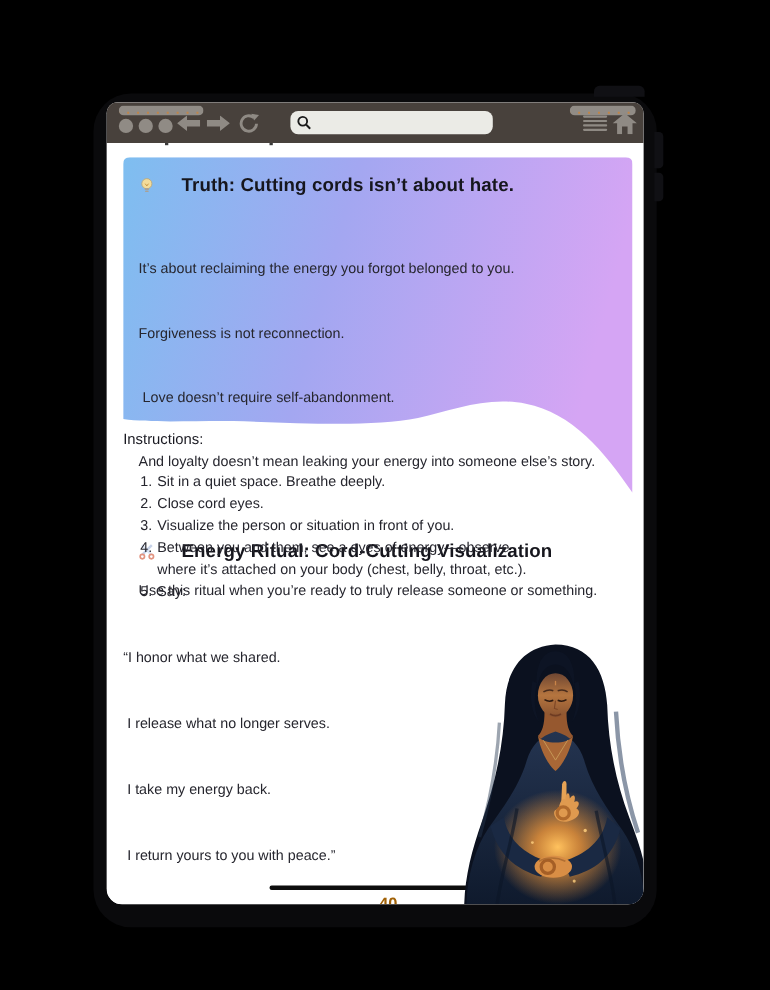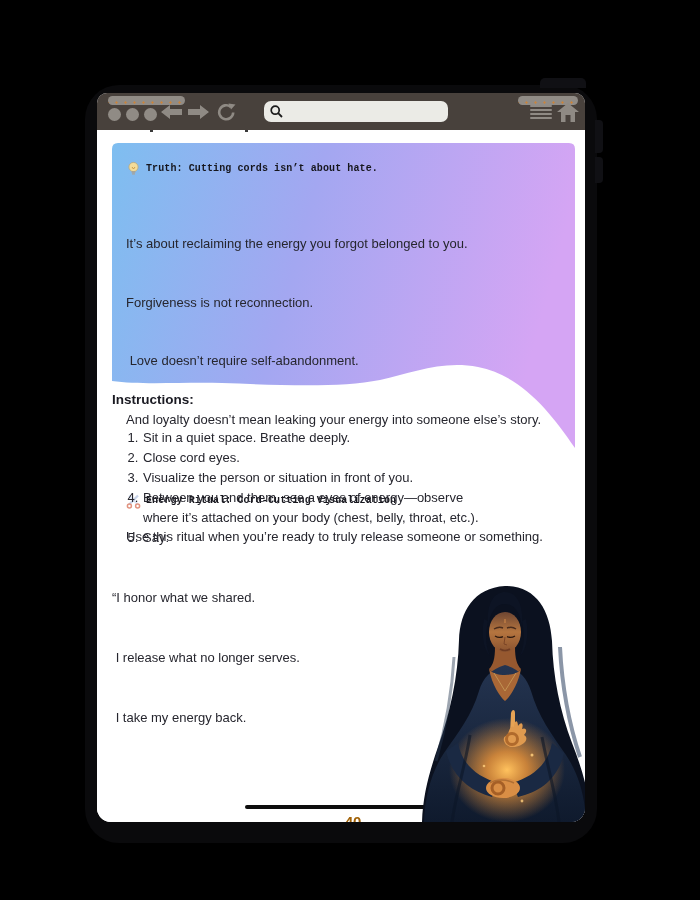--- a/index.html
+++ b/index.html
@@ -39,28 +39,28 @@
 
   
   .content { position:absolute; left:0; top:37px; width:488px; height:692px;
     background:#fff; overflow:hidden; color:#26262e; font-size:13px; line-height:19.5px; }
   .remnant { position:absolute; top:0; width:3px; height:2px; background:#3a3a3a; }
 
   .blob { position:absolute; left:15px; top:13px; width:463px; height:312px; z-index:1; }
   .blob svg { display:block; width:463px; height:312px; }
   .hero { position:absolute; left:15px; top:13px; width:463px; z-index:2;
     padding:17px 18px 0 14px; }
-  .hero h1,.hero h2 { font-size:10px; line-height:18px; color:#16161d;
-    display:flex; align-items:center; gap:5px; letter-spacing:.1px;font-family:Liberation Mono, monospace; }
+  .hero h1,.hero h2 { font-size:17px; line-height:18px; color:#16161d;
+    display:flex; align-items:center; gap:24px; letter-spacing:.1px; }
   .hero h2 { margin-top:24px; }
   .hero .para { margin-top:17px; max-width:428px; white-space:pre-wrap; }
   .ic { flex:0 0 auto; display:inline-flex; }
 
   .body-col { position:absolute; left:15px; top:260px; width:445px; z-index:2; }
-  .ins-label { font-weight:bold; font-size:13.5px; color:#1a1a22; line-height:20px; }
+  .ins-label { font-weight:normal; font-size:13.5px; color:#1a1a22; line-height:20px; }
   ol.steps { margin-top:18px; padding-left:30px; max-width:390px; line-height:20px; }
   ol.steps li { padding-left:1px; max-width:360px; }
   .mantra { margin-top:0; line-height:20px; white-space:pre-wrap; }
 
   .rule { position:absolute; left:148px; top:675px; width:192px; height:4px;
     background:#0d0d0d; border-radius:2px; z-index:3; }
   .pagenum { position:absolute; left:230px; top:682px; width:52px; text-align:center;
     font-weight:bold; font-size:15px; color:#a16207; z-index:3; }
 
   .woman { position:absolute; left:313px; top:455px; width:190px; height:237px; z-index:4; }
@@ -173,20 +173,21 @@
           <li>Sit in a quiet space. Breathe deeply.</li>
           <li>Close cord eyes.</li>
           <li>Visualize the person or situation in front of you.</li>
           <li>Between you and them, see a eyes of energy—observe where it’s attached on your body (chest, belly, throat, etc.).</li>
           <li>Say:</li>
         </ol>
         <div class="mantra">
           <div>“I honor what we shared.</div>
           <div> I release what no longer serves.</div>
           <div> I take my energy back.</div>
+          <div> I return yours to you with peace.”</div>
         </div>
 
       </div>
 
       <div class="rule"></div>
       <div class="pagenum">40</div>
 
       <div class="woman">
         <svg viewBox="0 0 190 237" width="190" height="237">
           <defs>

